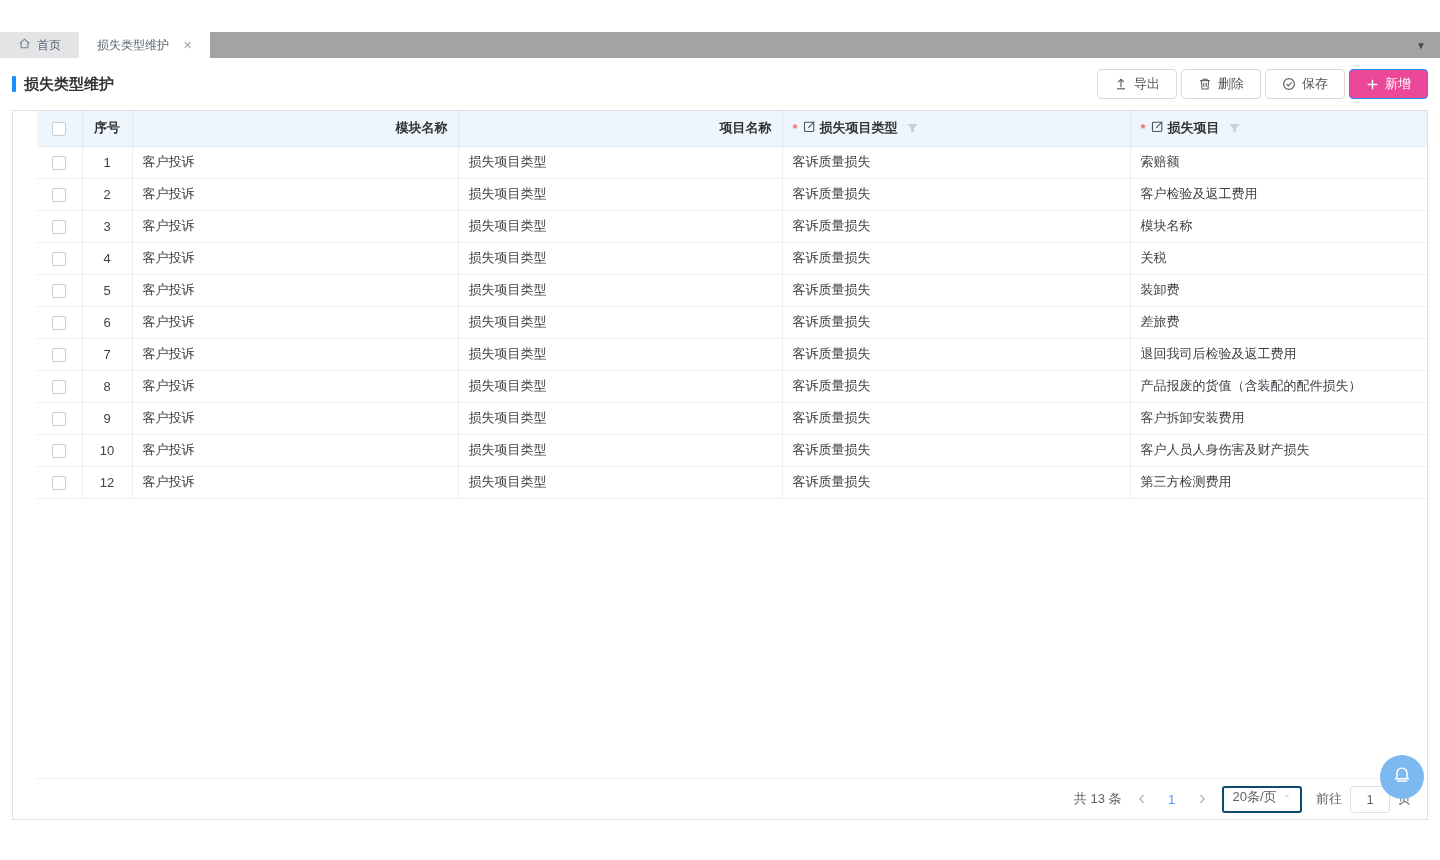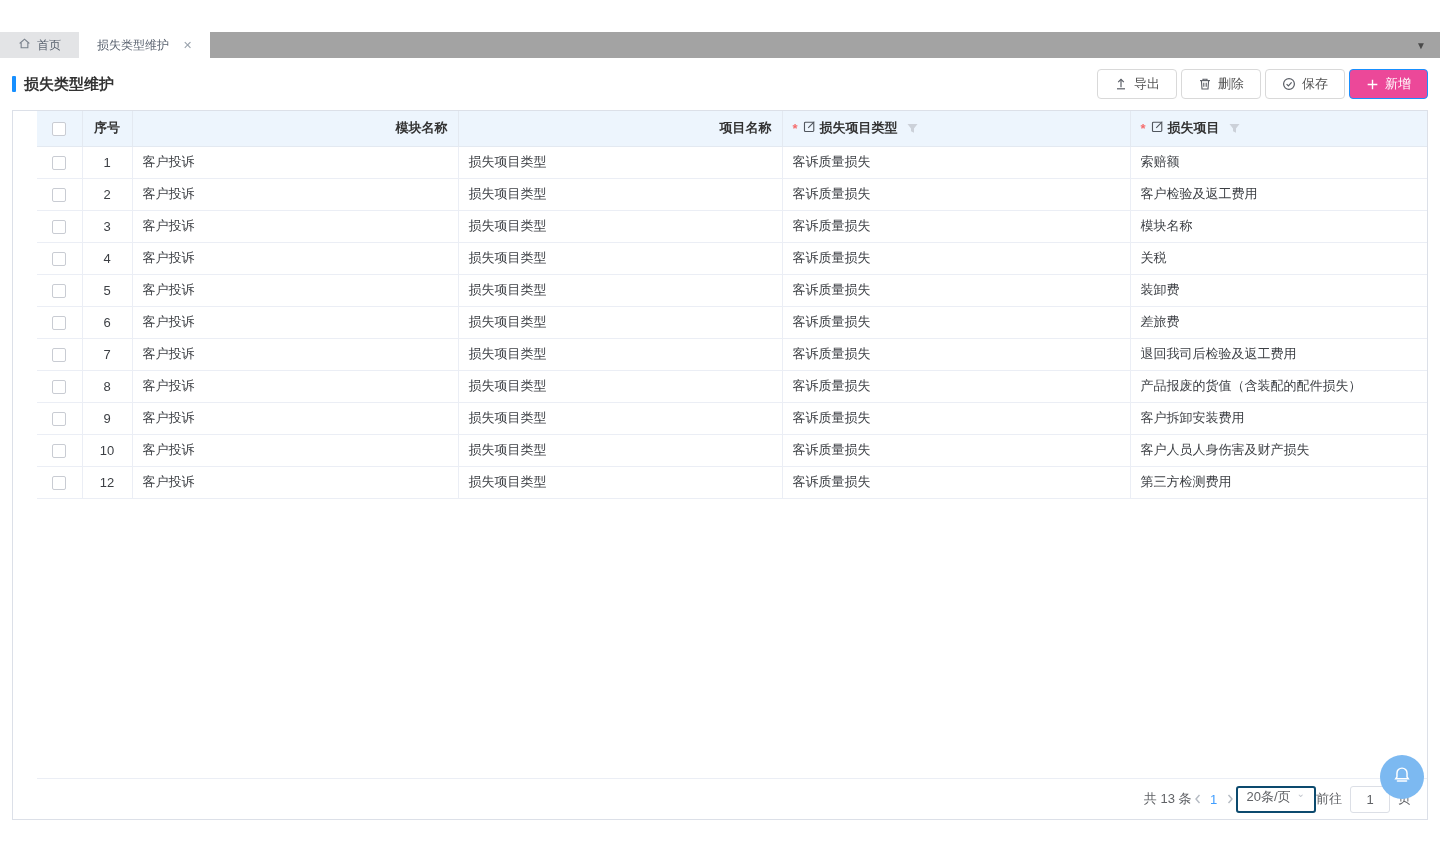--- a/index.html
+++ b/index.html
@@ -46,21 +46,21 @@
   th.c-idx, td.c-idx { text-align:center; }
   input[type="checkbox"] { appearance:none; -webkit-appearance:none;
     width:14px; height:14px; border:1px solid #c9ccd3; border-radius:2px;
     background:#fff; vertical-align:middle; cursor:pointer; }
   .hdr-flex { display:flex; align-items:center; gap:4px; }
   .req { color:#f56c6c; font-weight:bold; margin-right:1px; }
   .filter-icon { margin-left:4px; display:flex; align-items:center; cursor:pointer; }
 
   
   .pager { margin-top:auto; height:41px; border-top:1px solid #ebeef5;
-    display:flex; align-items:center; justify-content:flex-end; 
+    display:flex; align-items:center; justify-content:flex-end; gap:14px;
     padding:0 16px; font-size:13px; color:#606266; }
   .pager .chev { display:flex; align-items:center; cursor:pointer; }
   .pager .pagenum { color:#409eff; min-width:20px; text-align:center; cursor:pointer; }
   .size-select { height:27px; border:2px solid #0c4a6e; border-radius:3px;
     display:flex; align-items:flex-start; gap:6px; padding:0 9px; color:#606266;
     cursor:pointer; background:#fff; }
   .size-select .sel-caret { color:#c0c4cc; font-size:10px; }
   .goto { display:flex; align-items:center; gap:8px; }
   .goto input { width:40px; height:27px; border:1px solid #dcdfe6;
     border-radius:3px; text-align:center; font-size:13px; color:#606266;

